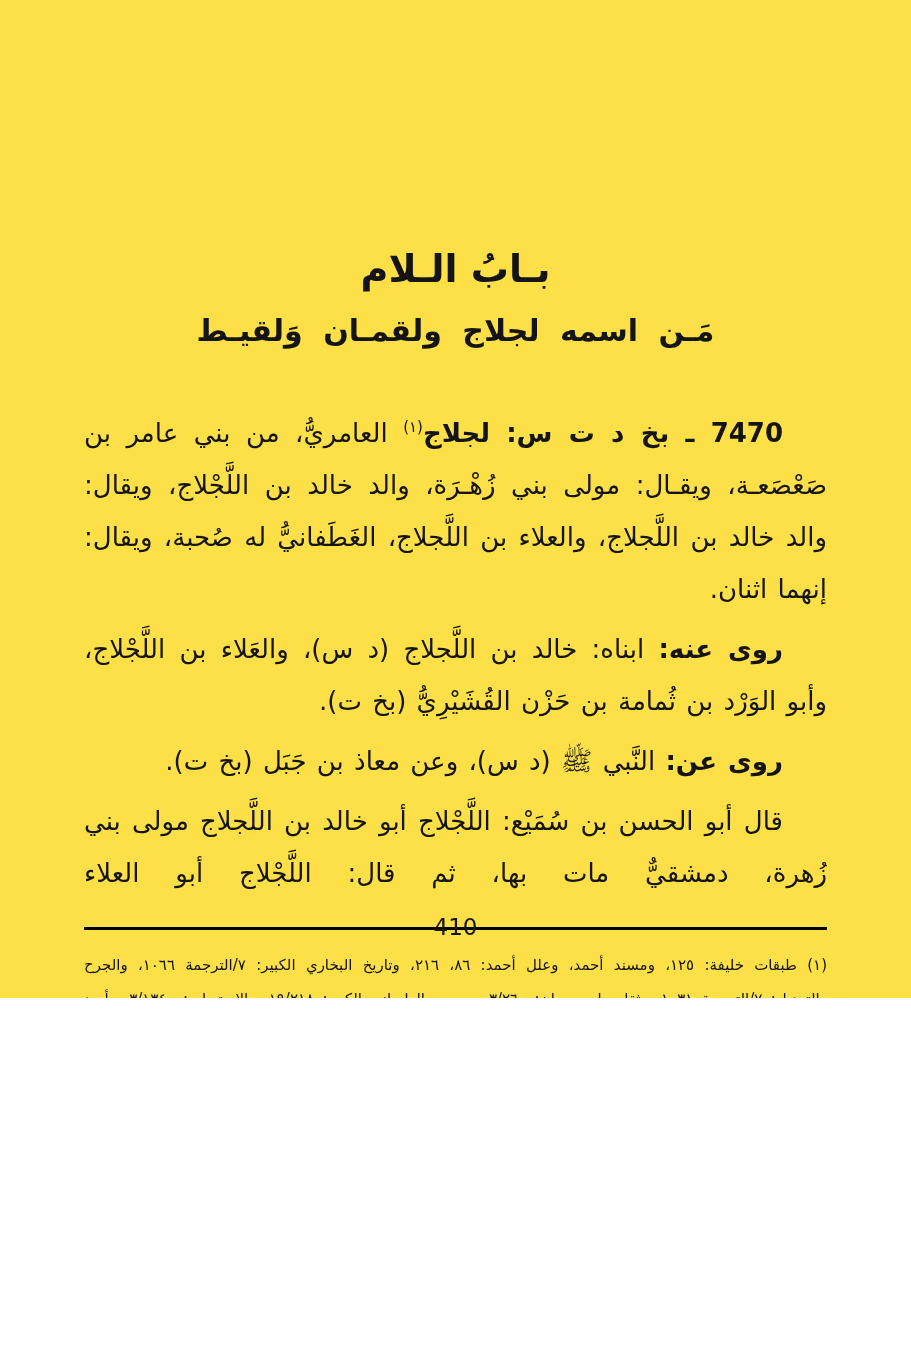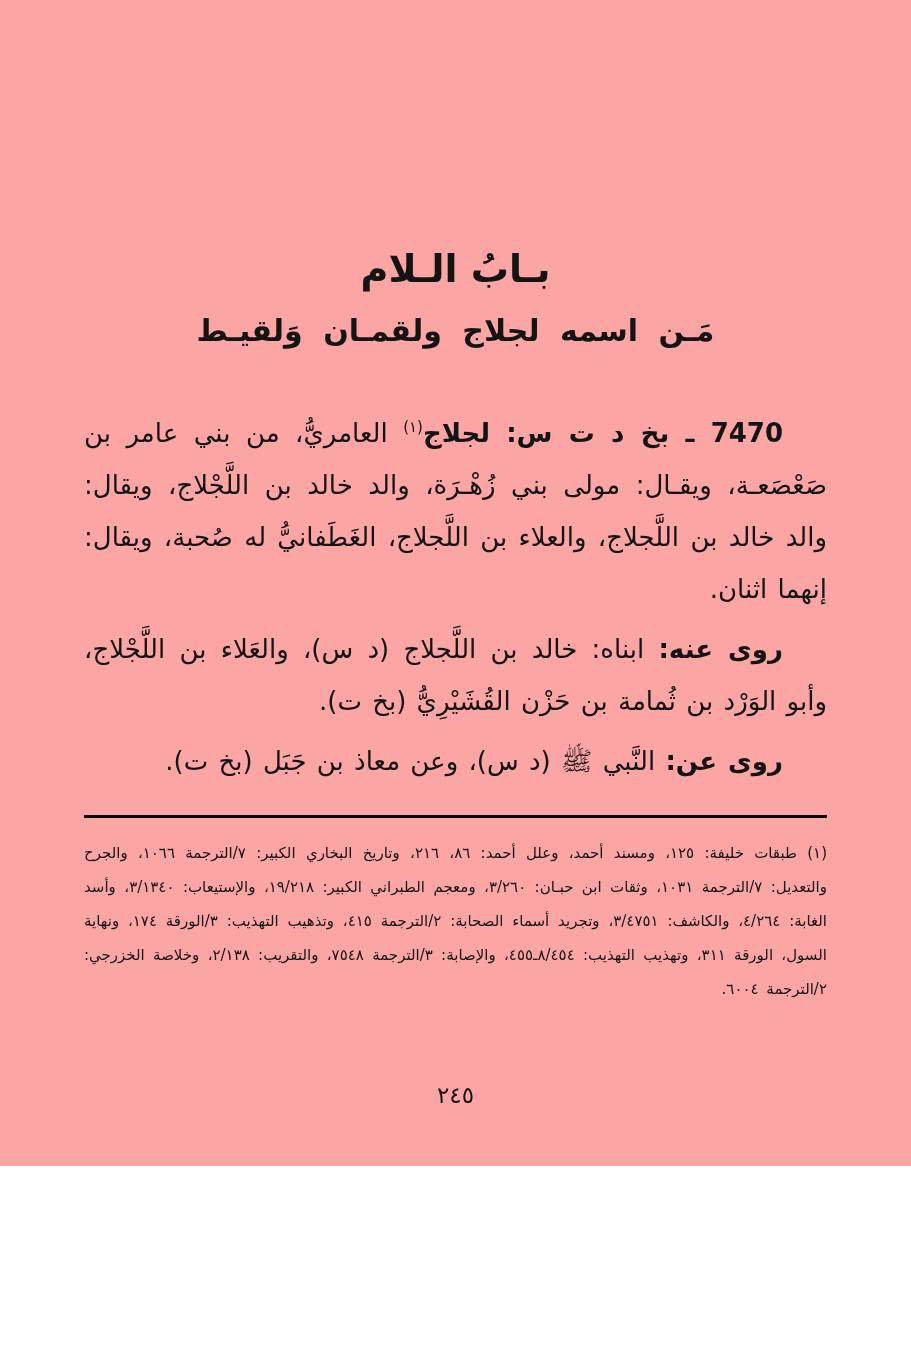--- a/index.html
+++ b/index.html
@@ -4,23 +4,23 @@
 <style>
   * { margin: 0; padding: 0; box-sizing: border-box; }
   html, body { background: #ffffff; }
   body {
     font-family: "DejaVu Sans", sans-serif;
     color: #141414;
     -webkit-font-smoothing: antialiased;
   }
   .page {
     width: 911px;
-    height: 1166px;
+    height: 998px;
     margin: 0 auto;
-    background: #fca5a5;
+    background: #fde047;
     position: relative;
     padding: 0 84px;
     direction: rtl;
     overflow: hidden;
   }
   .heading {
     padding-top: 246px;
     text-align: center;
     margin-bottom: 58px;
   }
@@ -86,23 +86,24 @@
     <h2 class="subtitle">مَـن اسمه لجلاج ولقمـان وَلقيـط</h2>
   </header>
 
   <main class="body">
     <p><b class="lead">7470 ـ بخ د ت س: لجلاج</b><sup class="fn-ref">(١)</sup> <span>العامريُّ، من بني عامر بن صَعْصَعـة، ويقـال: مولى بني زُهْـرَة، والد خالد بن اللَّجْلاج، ويقال: والد خالد بن اللَّجلاج، والعلاء بن اللَّجلاج، الغَطَفانيُّ له صُحبة، ويقال: إنهما اثنان.</span></p>
 
     <p><b class="lead">روى عنه:</b> <span>ابناه: خالد بن اللَّجلاج (د س)، والعَلاء بن اللَّجْلاج، وأبو الوَرْد بن ثُمامة بن حَزْن القُشَيْرِيُّ (بخ ت).</span></p>
 
     <p><b class="lead">روى عن:</b> <span>النَّبي ﷺ (د س)، وعن معاذ بن جَبَل (بخ ت).</span></p>
 
+    <p class="cont">قال أبو الحسن بن سُمَيْع: اللَّجْلاج أبو خالد بن اللَّجلاج مولى بني زُهرة، دمشقيٌّ مات بها، ثم قال: اللَّجْلاج أبو العلاء</p>
   </main>
 
   <hr class="rule">
 
   <section class="footnotes">
     <p><span class="fn-marker">(١)</span> <span>طبقات خليفة: ١٢٥، ومسند أحمد، وعلل أحمد: ٨٦، ٢١٦، وتاريخ البخاري الكبير: ٧/الترجمة ١٠٦٦، والجرح والتعديل: ٧/الترجمة ١٠٣١، وثقات ابن حبـان: ٣/٢٦٠، ومعجم الطبراني الكبير: ١٩/٢١٨، والإستيعاب: ٣/١٣٤٠، وأسد الغابة: ٤/٢٦٤، والكاشف: ٣/٤٧٥١، وتجريد أسماء الصحابة: ٢/الترجمة ٤١٥، وتذهيب التهذيب: ٣/الورقة ١٧٤، ونهاية السول، الورقة ٣١١، وتهذيب التهذيب: ٨/٤٥٤ـ٤٥٥، والإصابة: ٣/الترجمة ٧٥٤٨، والتقريب: ٢/١٣٨، وخلاصة الخزرجي: ٢/الترجمة ٦٠٠٤.</span></p>
   </section>
 
-  <div class="page-num">٢٤٥</div>
+  <div class="page-num">410</div>
 
 </div>
 
 </body></html>

